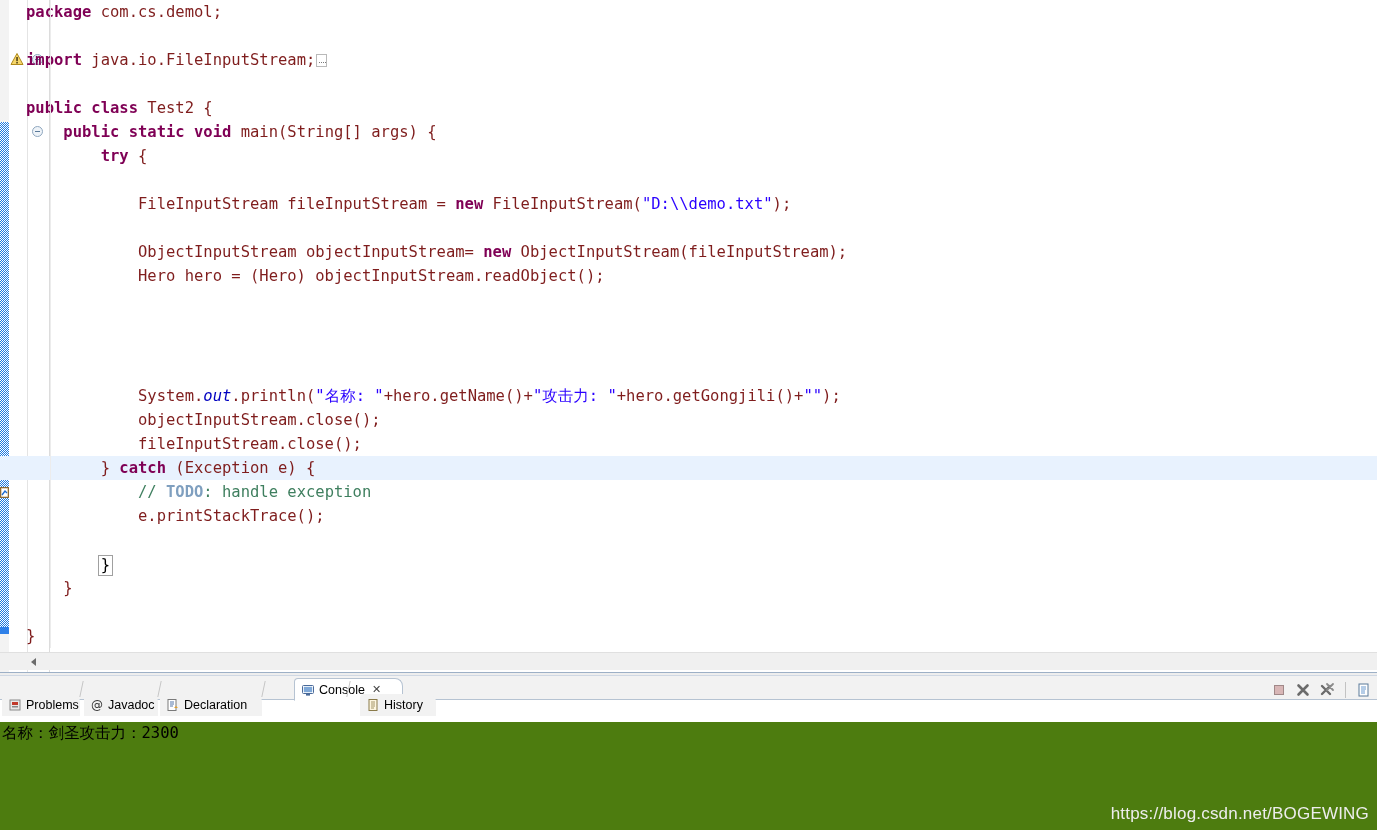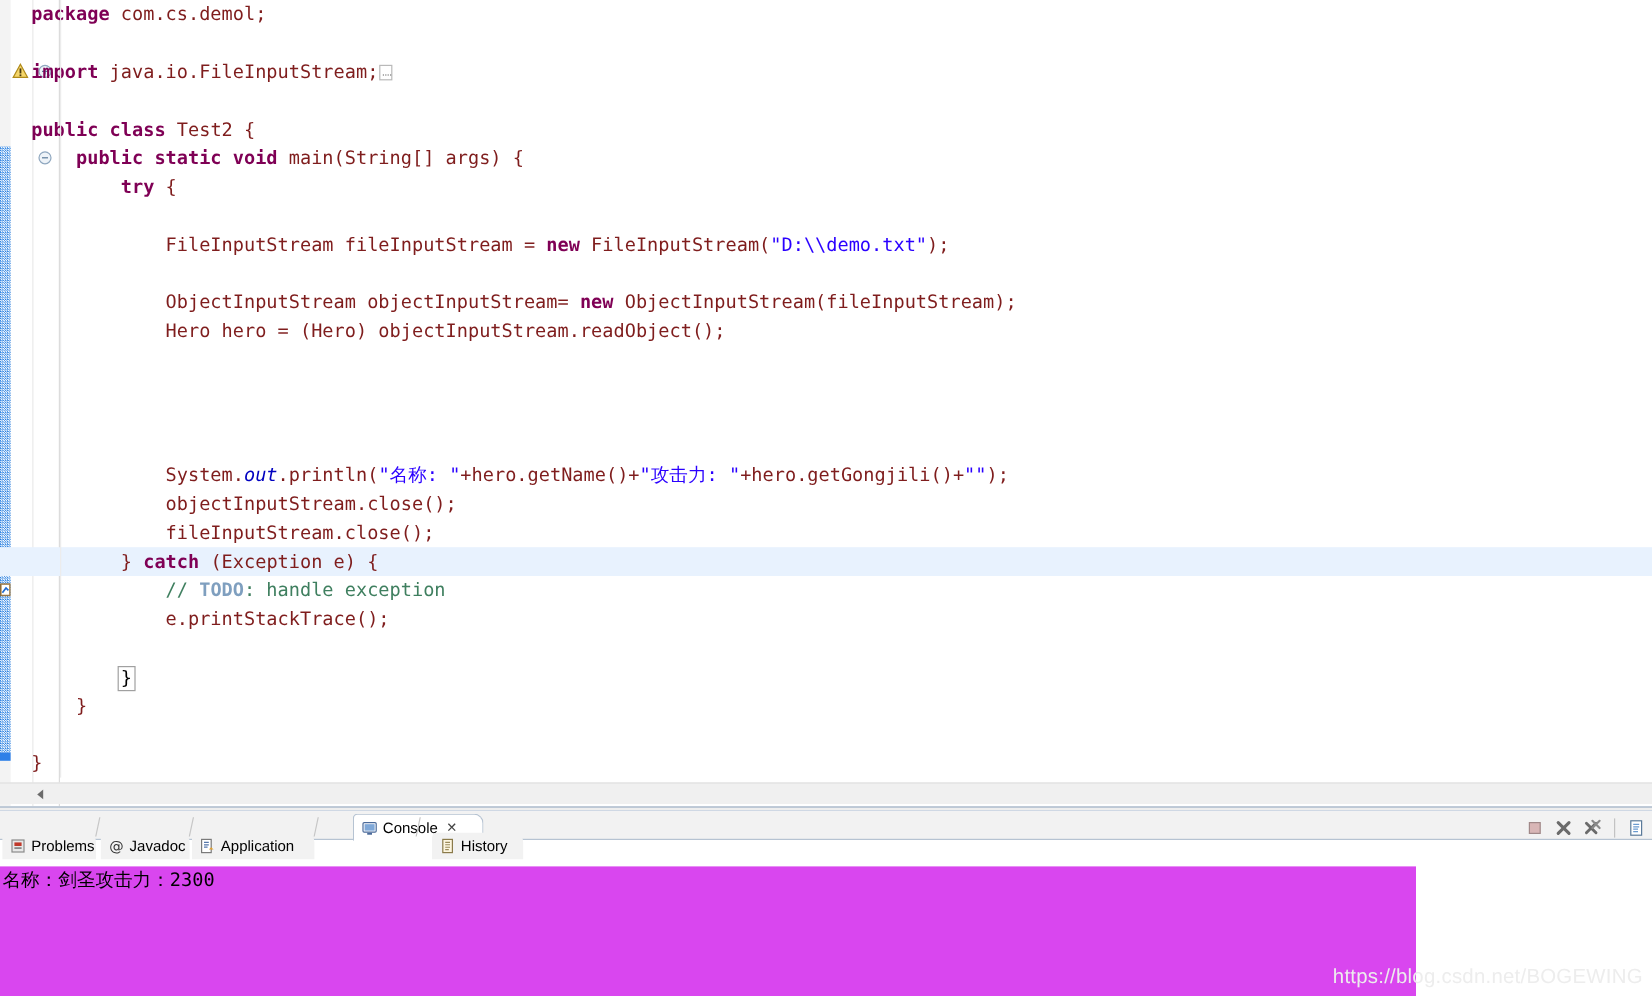--- a/index.html
+++ b/index.html
@@ -148,22 +148,22 @@
   .tool-btn { width:18px; height:18px; display:flex; align-items:center; justify-content:center; }
   .tool-div { width:1px; height:16px; background:#c3c3c3; margin:0 3px; }
 
   .console-head {
     position:absolute; left:0; top:29px; width:1377px; height:20px;
     font-size:12.5px; color:#000; padding:2px 0 0 2px;
     white-space:nowrap; overflow:hidden;
     border-bottom:1px solid #e7e7e7;
   }
   .console-body {
-    position:absolute; left:0; top:50px; width:1180px; height:108px;
-    background:#d946ef;
+    position:absolute; left:0; top:50px; width:1377px; height:108px;
+    background:#4d7c0f;
   }
   .console-line {
     font-family:"DejaVu Sans Mono","Liberation Mono",monospace;
     font-size:15.5px; line-height:22px; color:#000; padding-left:2px;
     white-space:pre;
   }
 
   .watermark {
     position:absolute; right:8px; bottom:6px;
     font-size:17px; color:#ededed; letter-spacing:0.2px;
@@ -230,21 +230,21 @@
             </svg></span>
           <span>Javadoc</span>
         </div>
         <div class="tab-sep" style="left: 159px;"></div>
         <div class="tab inactive" style="left: 160px; width: 102px;">
           <span class="tab-icon"><svg width="14" height="14" viewBox="0 0 14 14">
               <rect x="2" y="1.5" width="8" height="11" fill="#fff" stroke="#7a7a7a"></rect>
               <path d="M4 4h4M4 6h4M4 8h3" stroke="#5577aa" stroke-width="1"></path>
               <path d="M8 10 l4 0 -2 -2 z" fill="#e0a030"></path>
             </svg></span>
-          <span>Application</span>
+          <span>Declaration</span>
         </div>
         <div class="tab-sep" style="left: 263px;"></div>
         <div class="tab active" style="left: 262px; width: 109px; margin-left: 32px;">
           <span class="tab-icon"><svg width="14" height="14" viewBox="0 0 14 14">
               <rect x="1.5" y="2.5" width="11" height="8" rx="1" fill="#ffffff" stroke="#4a6a9a"></rect>
               <rect x="2.8" y="3.8" width="8.4" height="5.4" fill="#7fa8d8"></rect>
               <rect x="5" y="11" width="4" height="1.6" fill="#4a6a9a"></rect>
             </svg></span>
           <span>Console</span>
           <span class="tab-close">✕</span>

